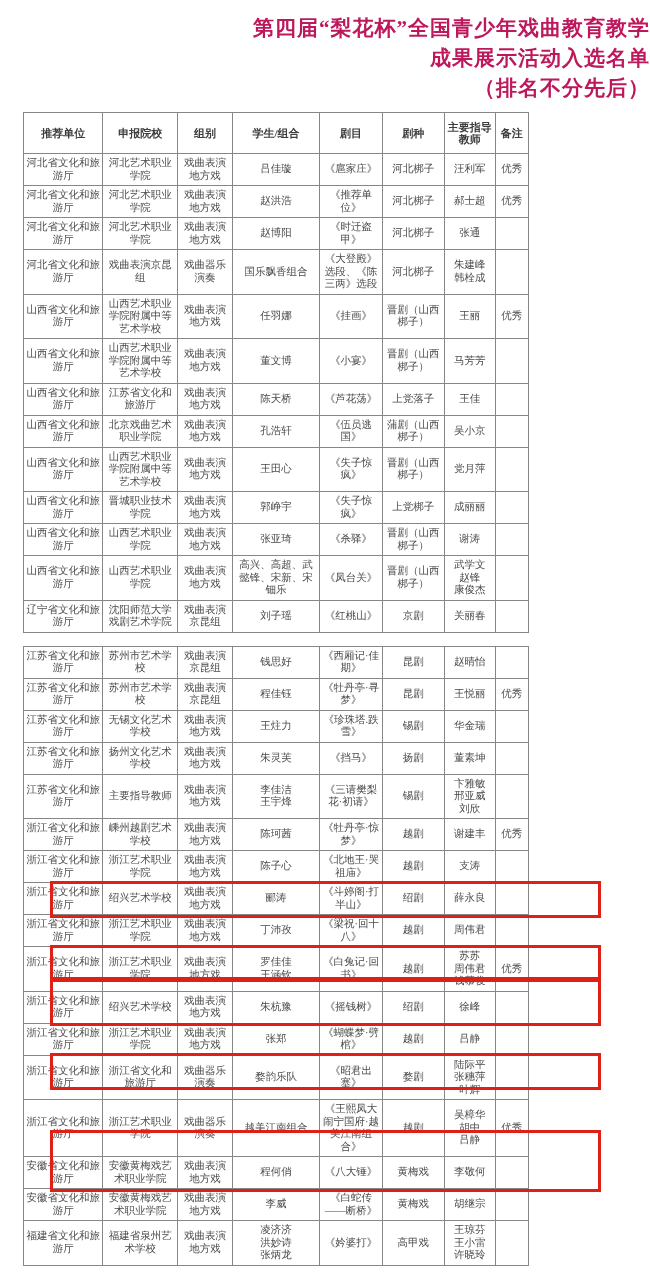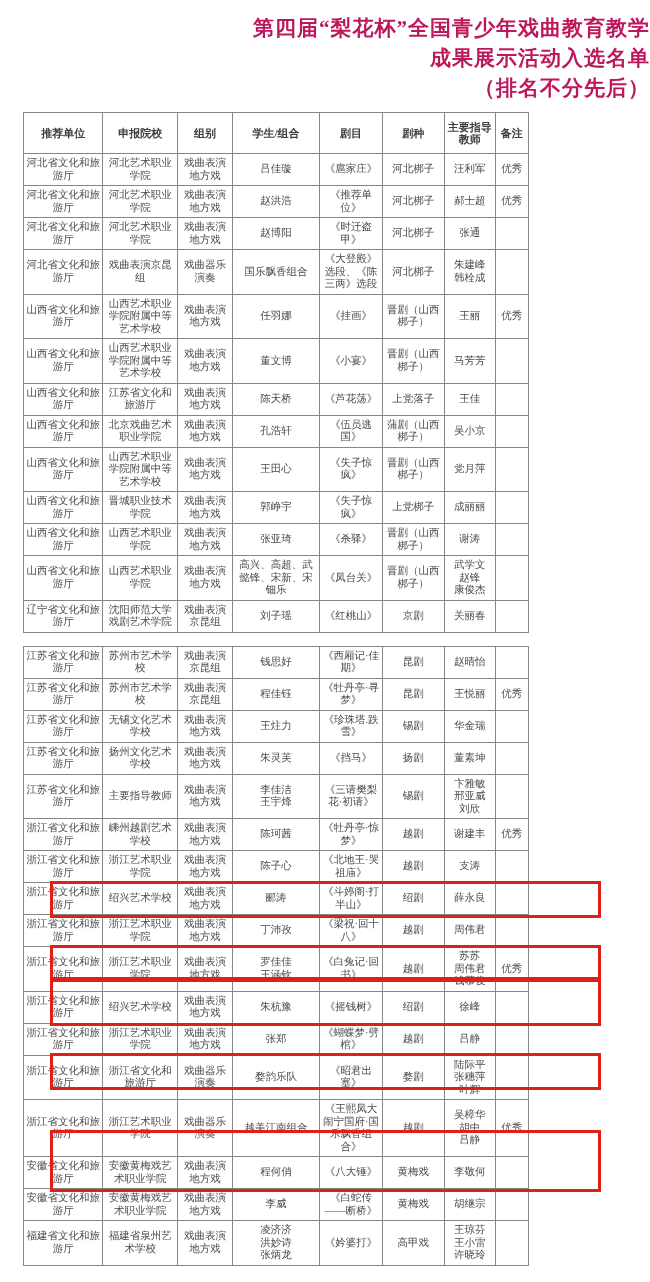--- a/index.html
+++ b/index.html
@@ -355,21 +355,21 @@
             <td><span>陆际平
 张穗萍
 叶辉</span></td>
             <td><span></span></td>
           </tr>
           <tr>
             <td><span>浙江省文化和旅游厅</span></td>
             <td><span>浙江艺术职业学院</span></td>
             <td><span>戏曲器乐演奏</span></td>
             <td><span>越美江南组合</span></td>
-            <td><span>《王熙凤大闹宁国府·国乐飘香组合》</span></td>
+            <td><span>《王熙凤大闹宁国府·越美江南组合》</span></td>
             <td><span>越剧</span></td>
             <td><span>吴樟华
 胡中
 吕静</span></td>
             <td><span>优秀</span></td>
           </tr>
           <tr>
             <td><span>安徽省文化和旅游厅</span></td>
             <td><span>安徽黄梅戏艺术职业学院</span></td>
             <td><span>戏曲表演地方戏</span></td>

